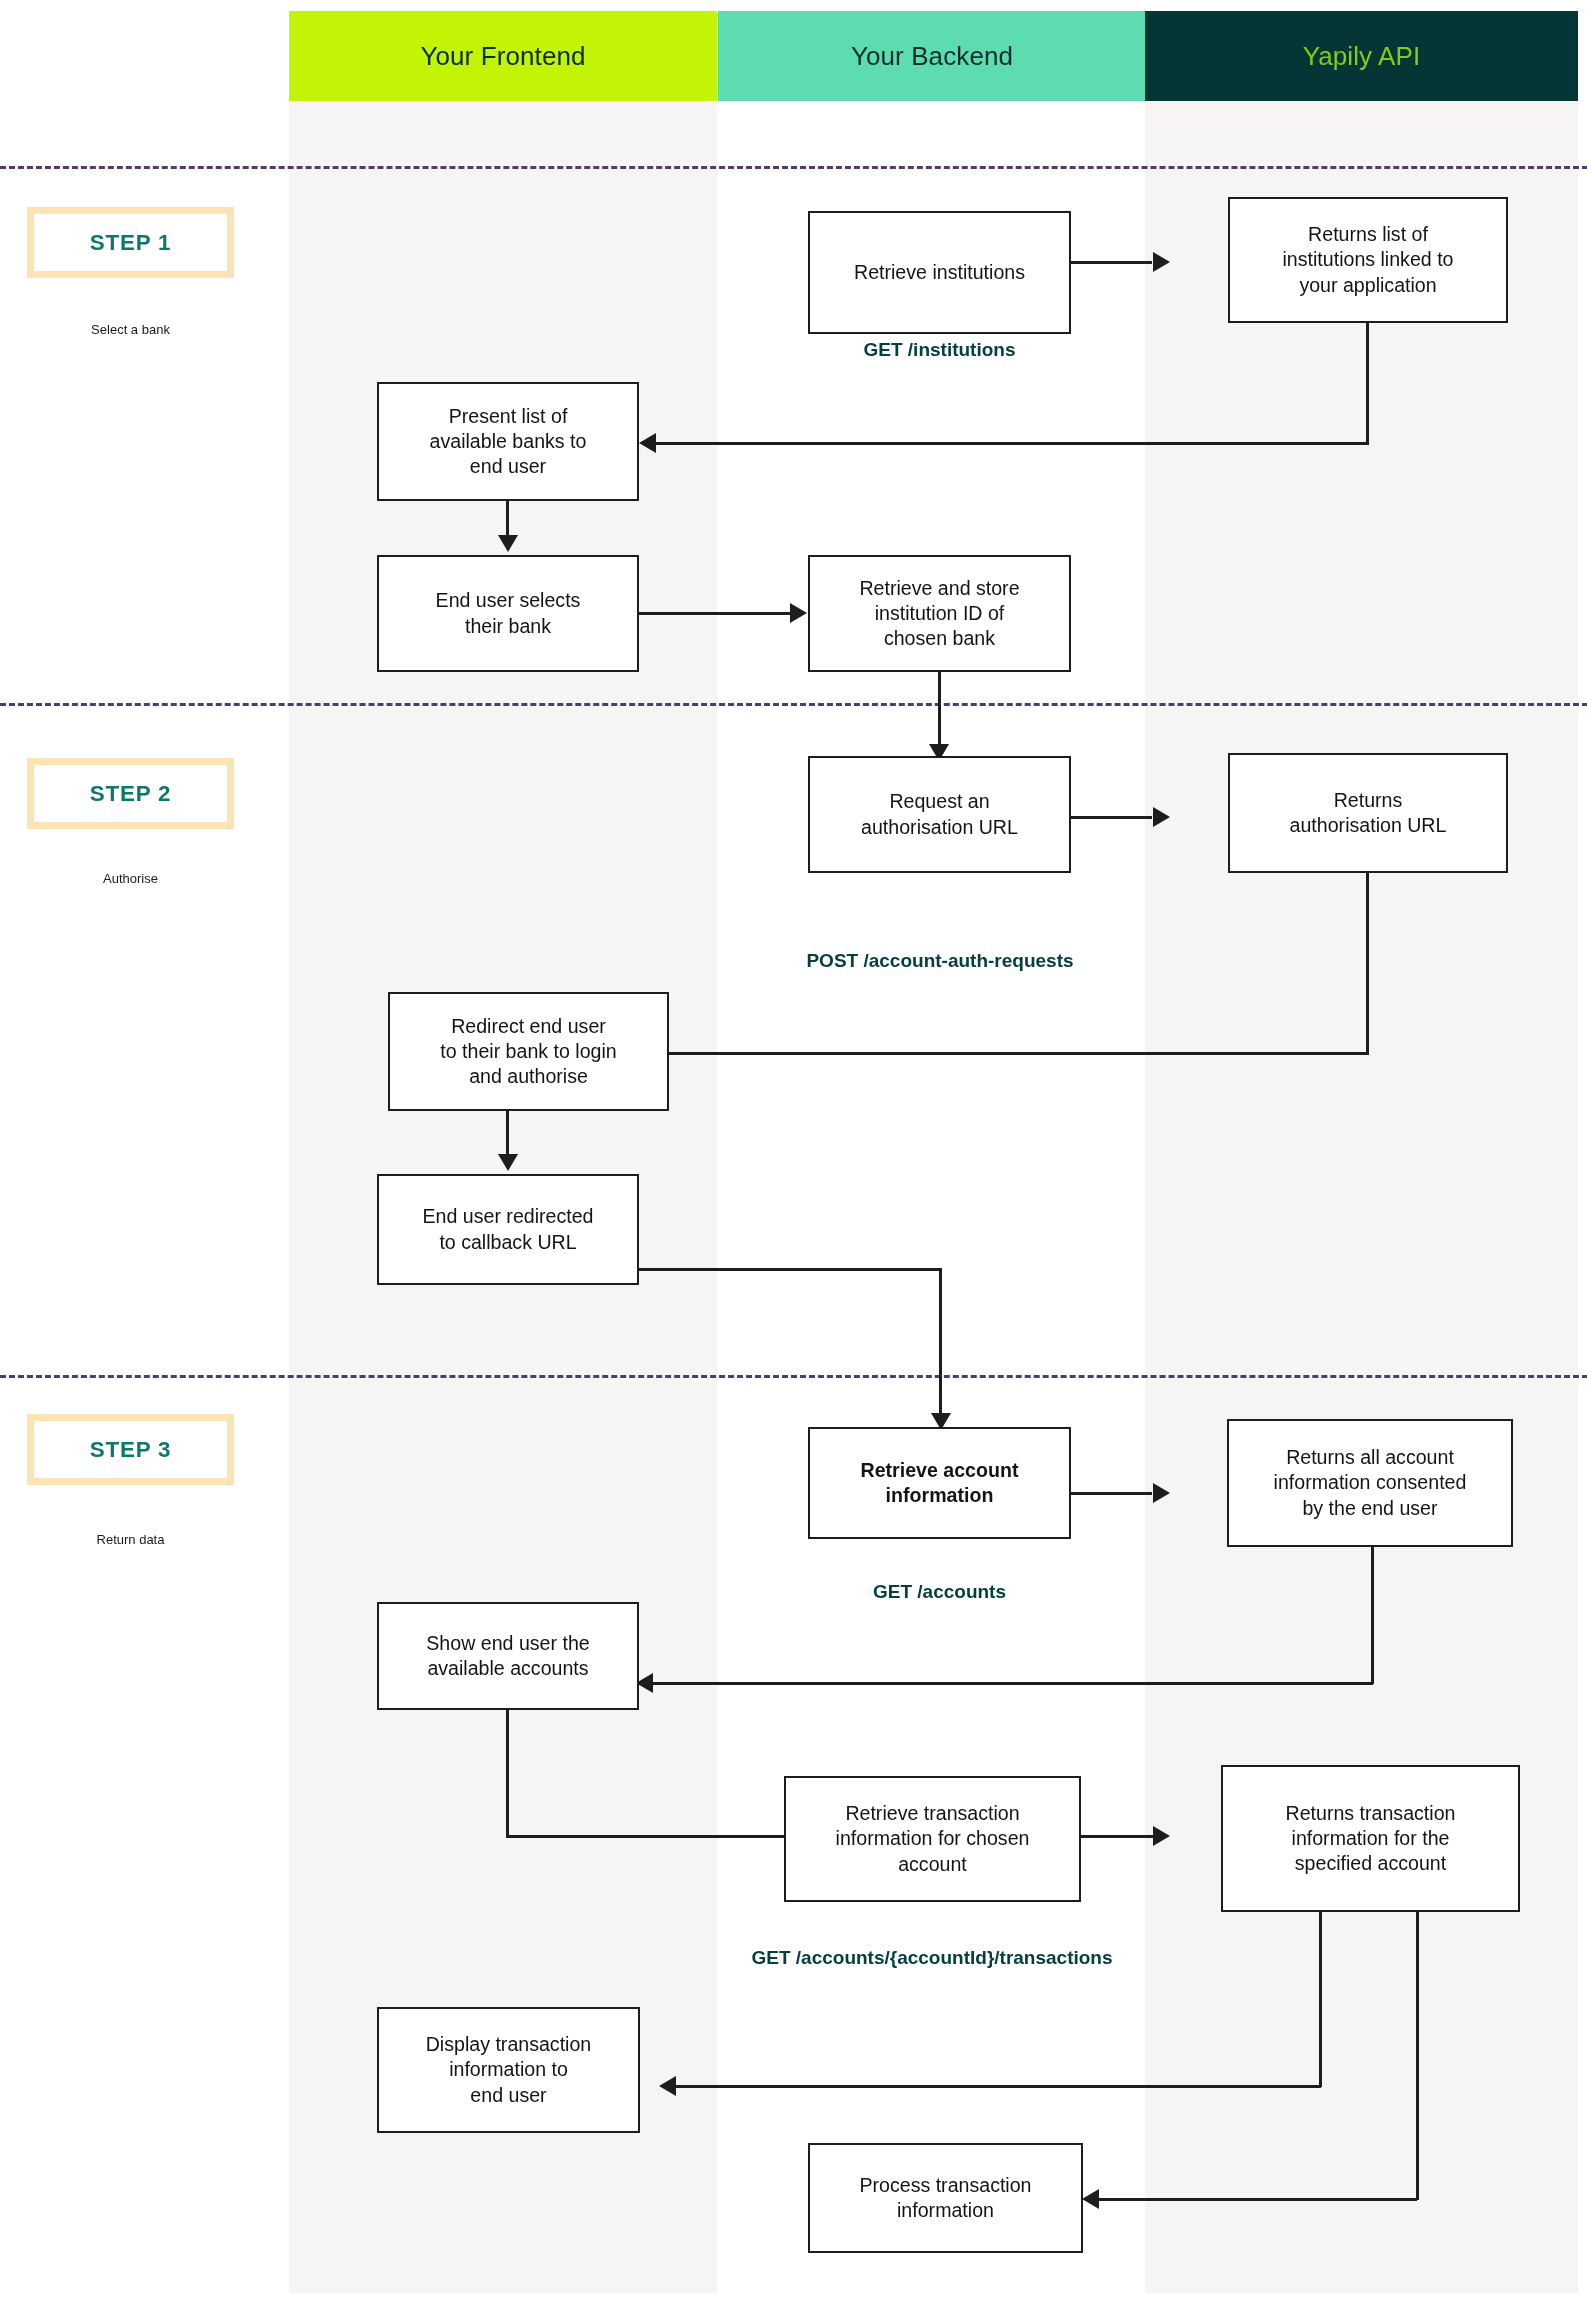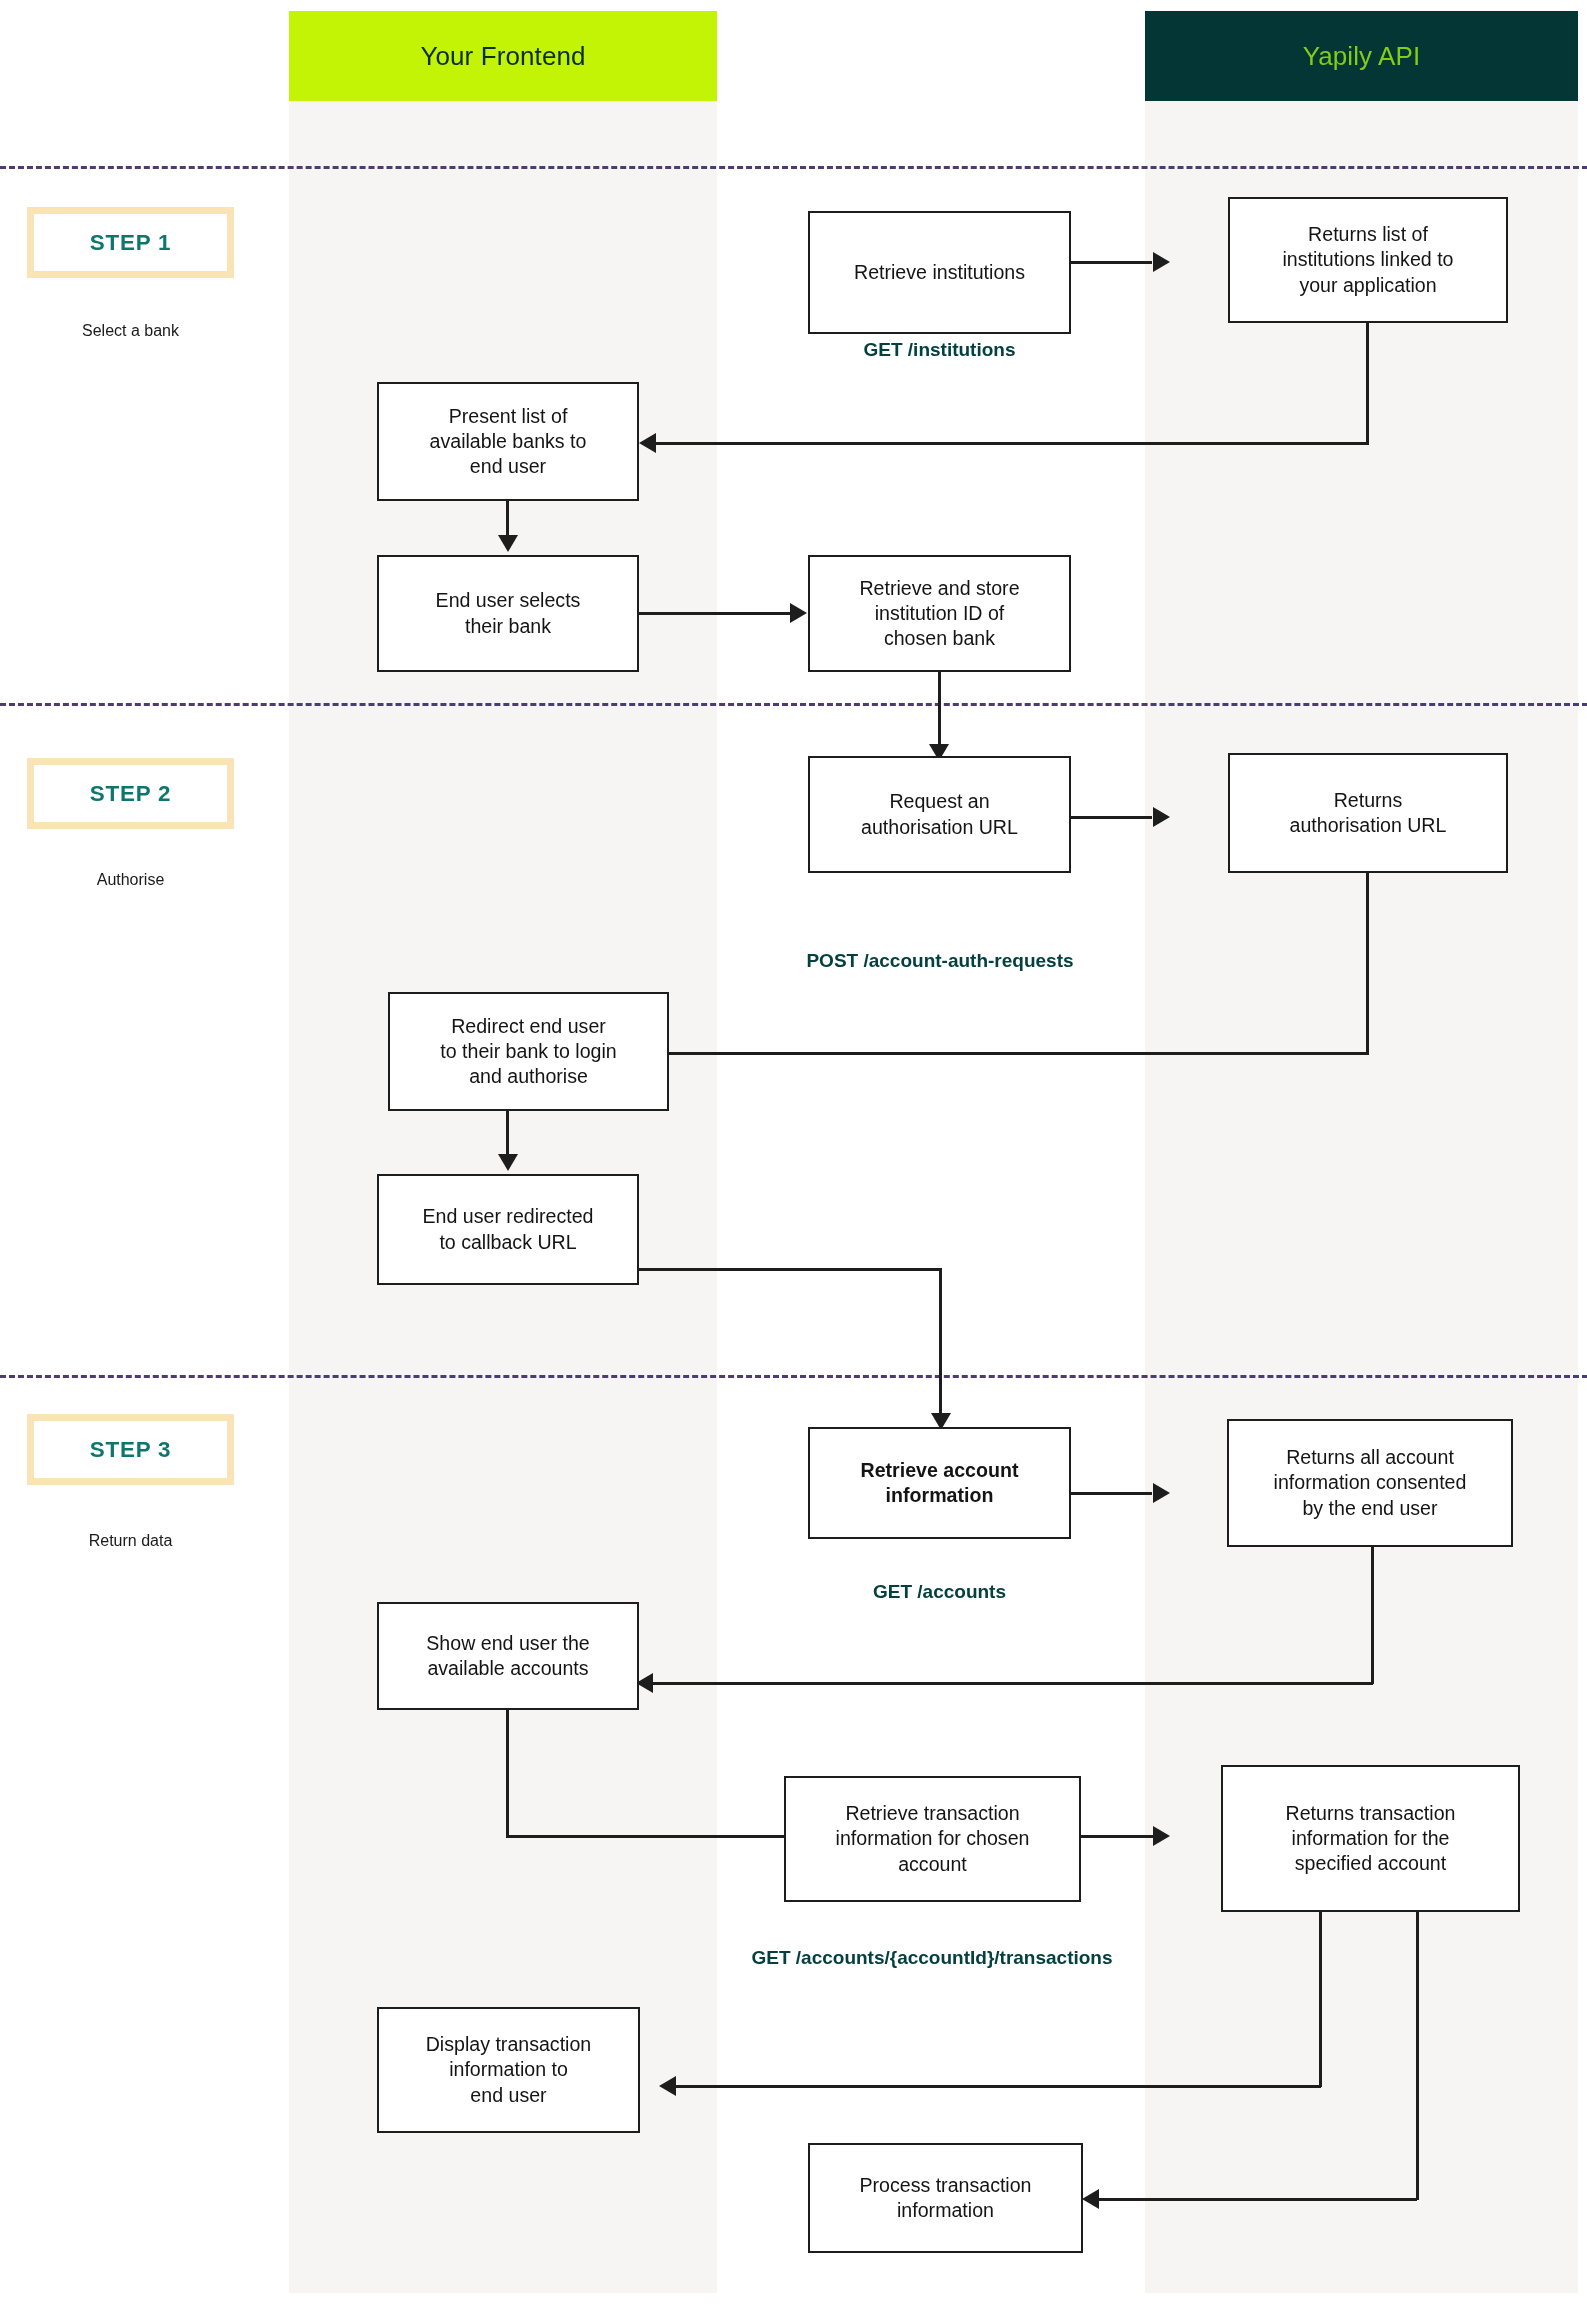--- a/index.html
+++ b/index.html
@@ -63,21 +63,21 @@
     justify-content: center;
     font-size: 22.4px;
     font-weight: 700;
     letter-spacing: 0.8px;
     color: #0f766e;
   }
   .step-caption {
     position: absolute;
     width: 207px;
     text-align: center;
-    font-size: 16px;
+    font-size: 13px;
     color: #1a1a1a;
   }
 
   
   .node {
     position: absolute;
     background: #ffffff;
     border: 2.2px solid #1d1d1d;
     display: flex;
     align-items: center;
@@ -127,20 +127,23 @@
 
 <div id="root">
 
   <div class="lane lane-frontend"></div>
   <div class="lane lane-backend"></div>
   <div class="lane lane-yapily"></div>
 
   <div class="lane-header lh-frontend">
     <span>Your Frontend</span>
   </div>
+  <div class="lane-header lh-backend">
+    <span>Your Backend</span>
+  </div>
   <div class="lane-header lh-yapily">
     <span>Yapily API</span>
   </div>
 
   <div class="divider" style="top:166px;"></div>
   <div class="divider" style="top:703px;"></div>
   <div class="divider" style="top:1375px;"></div>
 
   <div class="step-badge" style="left:27px; top:207px;">
     <span>STEP 1</span>

